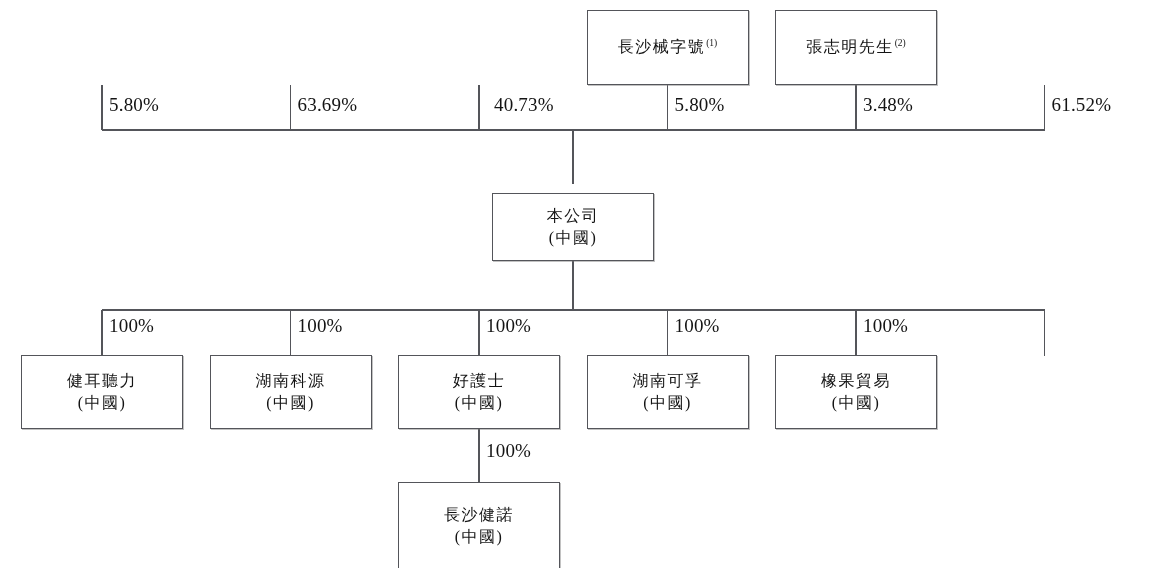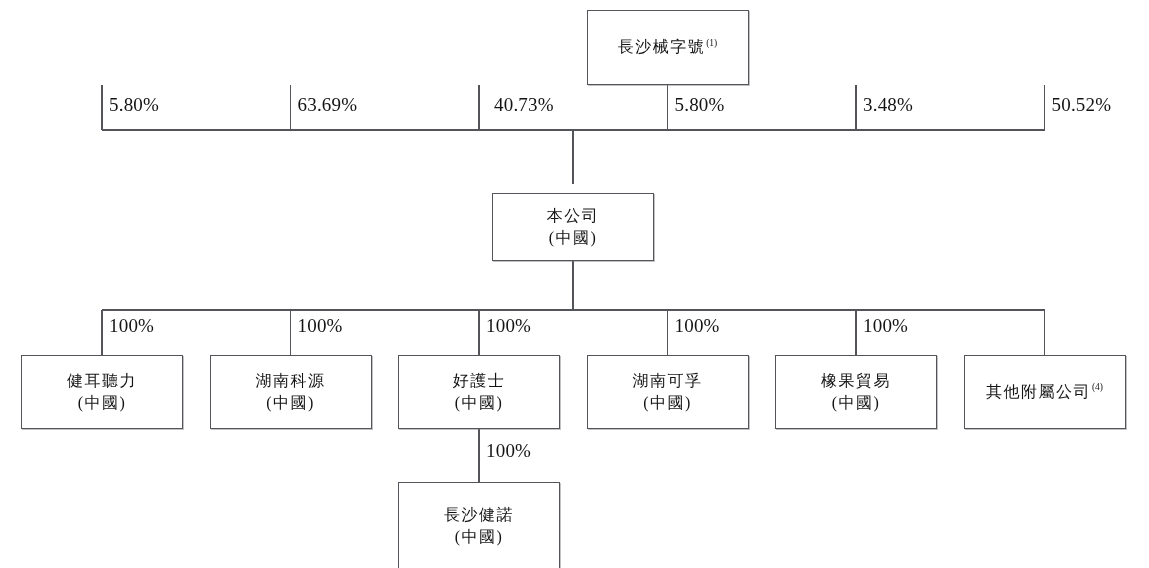--- a/index.html
+++ b/index.html
@@ -86,27 +86,30 @@
       <line x1="856" y1="310" x2="856" y2="356"></line>
       <line x1="1044.5" y1="310" x2="1044.5" y2="356"></line>
 
       <line x1="479" y1="428" x2="479" y2="482"></line>
     </g>
   </svg>
 
   <div class="box row-top" style="left:586.5px">
     <div><span>長沙械字號</span><sup class="note">(1)</sup></div>
   </div>
+  <div class="box row-top" style="left:775px">
+    <div><span>張志明先生</span><sup class="note">(2)</sup></div>
+  </div>
 
   <div class="pct" style="left:109px;  top:95px">5.80%</div>
   <div class="pct" style="left:297.5px;top:95px">63.69%</div>
   <div class="pct" style="left:494px;  top:95px">40.73%</div>
   <div class="pct" style="left:674.5px;top:95px">5.80%</div>
   <div class="pct" style="left:863px;  top:95px">3.48%</div>
-  <div class="pct" style="left:1051.5px;top:95px">50.52%</div>
+  <div class="pct" style="left:1051.5px;top:95px">61.52%</div>
 
   <div class="box" style="left:492px;top:193px;height:68px">
     <div>本公司</div>
     <div>(中國)</div>
   </div>
 
   <div class="pct" style="left:109px;  top:316px">100%</div>
   <div class="pct" style="left:297.5px;top:316px">100%</div>
   <div class="pct" style="left:486px;  top:316px">100%</div>
   <div class="pct" style="left:674.5px;top:316px">100%</div>
@@ -125,23 +128,20 @@
     <div>(中國)</div>
   </div>
   <div class="box row-sub" style="left:586.5px">
     <div>湖南可孚</div>
     <div>(中國)</div>
   </div>
   <div class="box row-sub" style="left:775px">
     <div>橡果貿易</div>
     <div>(中國)</div>
   </div>
-  <div class="box row-sub" style="left:963.5px">
-    <div><span>其他附屬公司</span><sup class="note">(4)</sup></div>
-  </div>
 
   <div class="pct" style="left:486px;top:441px">100%</div>
 
   <div class="box" style="left:398px;top:482px;height:88px">
     <div>長沙健諾</div>
     <div>(中國)</div>
   </div>
 
 </div>
 

